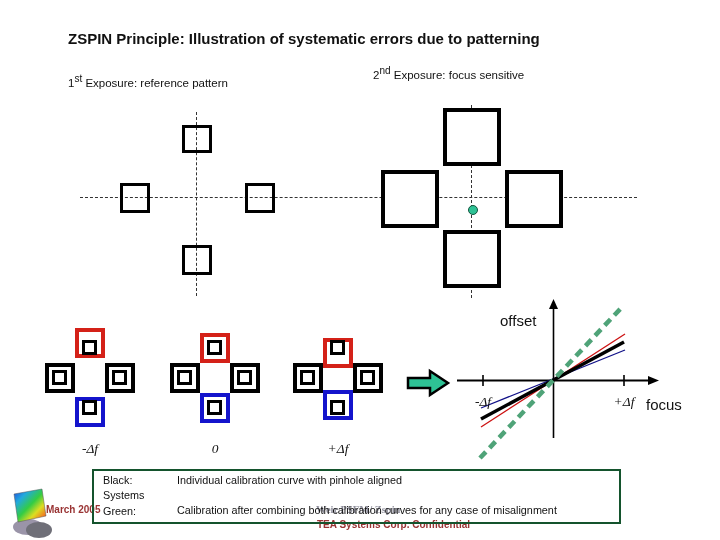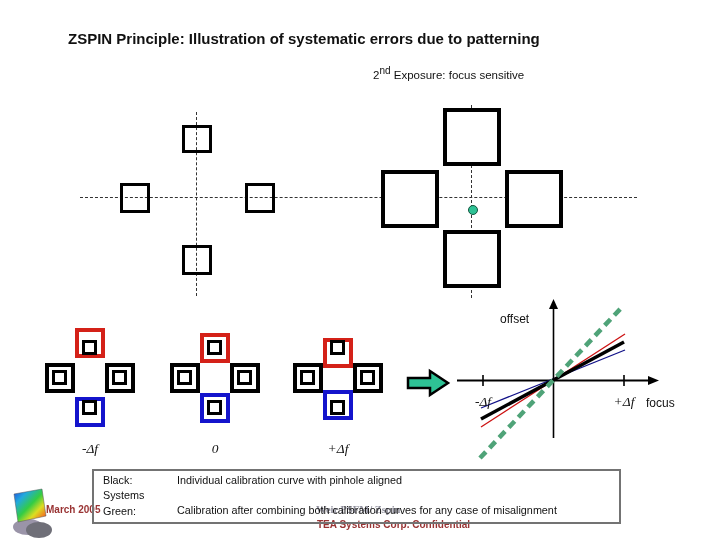--- a/index.html
+++ b/index.html
@@ -28,43 +28,44 @@
   }
   
   .obox{position:absolute; width:22px; height:22px; border:4px solid #000;}
   .obox.red{border-color:#D42118;}
   .obox.blue{border-color:#1414CC;}
   .ibox{position:absolute; width:9px; height:9px; border:3px solid #000;}
   .flabel{
     position:absolute; width:60px; text-align:center;
     font-family:"Liberation Serif", serif; font-style:italic; font-size:13.5px;
   }
-  .graphlabel{font-size:12px;}
+  .graphlabel{font-size:15px;}
   .ticklabel{
     position:absolute; width:44px; text-align:center;
     font-family:"Liberation Serif", serif; font-style:italic; font-size:13.5px;
   }
   
   .legend{
     left:92px; top:469px; width:516px; height:49px;
-    border:2px solid #737373; background:transparent; z-index:4;
+    border:2px solid #14532d; background:transparent; z-index:4;
     padding:2px 0 0 9px; font-size:10.8px; line-height:15.4px;
   }
   .legend .lab{display:inline-block; width:74px;}
   
   .f-red{color:#993333; font-family:Liberation Sans, sans-serif; font-weight:bold; font-size:10px;}
   .f-gray{color:#8F8F9C; font-family:"Liberation Serif", serif; font-weight:bold; font-size:10.5px; z-index:2;}
 </style>
 </head>
 <body>
 
 <div id="slide">
 
   <div class="abs title">ZSPIN Principle: Illustration of systematic errors due to patterning</div>
 
+  <div class="abs sublabel" style="left:68px; top:71px;"><span>1</span><sup>st</sup><span> Exposure: reference pattern</span></div>
   <div class="abs sublabel" style="left:373px; top:63px; width:200px;"><span>2</span><sup>nd</sup><span> Exposure: focus sensitive</span><br></div>
 
   <div class="abs dash-h" style="left:80px; top:197px; width:557px;"></div>
   <div class="abs dash-v" style="left:196px; top:112px; height:184px;"></div>
   <div class="abs dash-v" style="left:471px; top:105px; height:193px;"></div>
 
   <div>
     <div class="sq" style="left:182px; top:125px; width:24px; height:22px;"></div>
     <div class="sq" style="left:120px; top:183px; width:24px; height:24px;"></div>
     <div class="sq" style="left:245px; top:183px; width:24px; height:24px;"></div>

